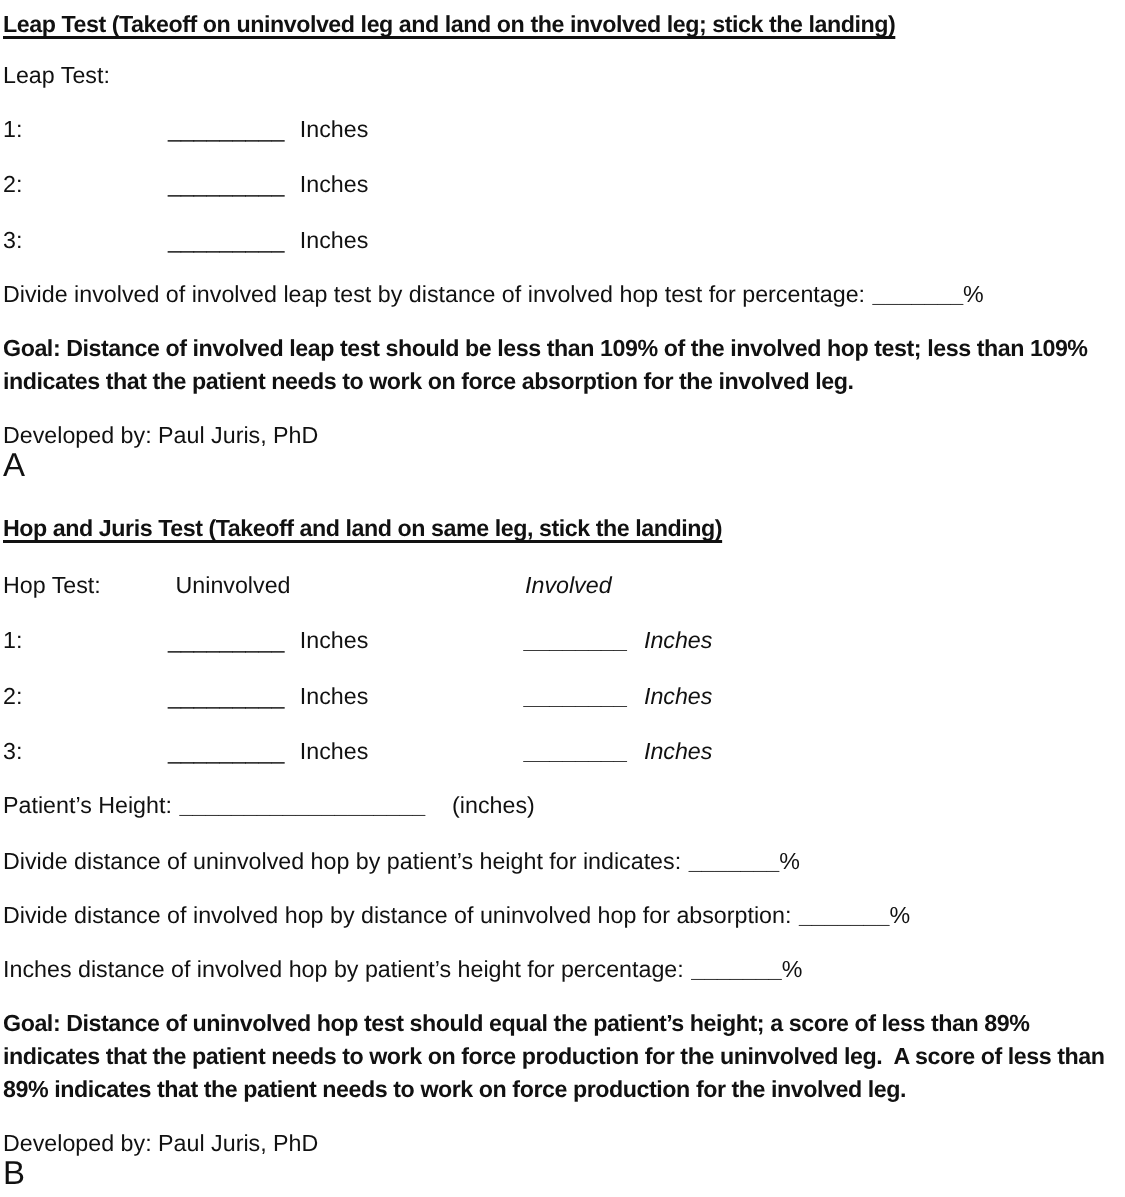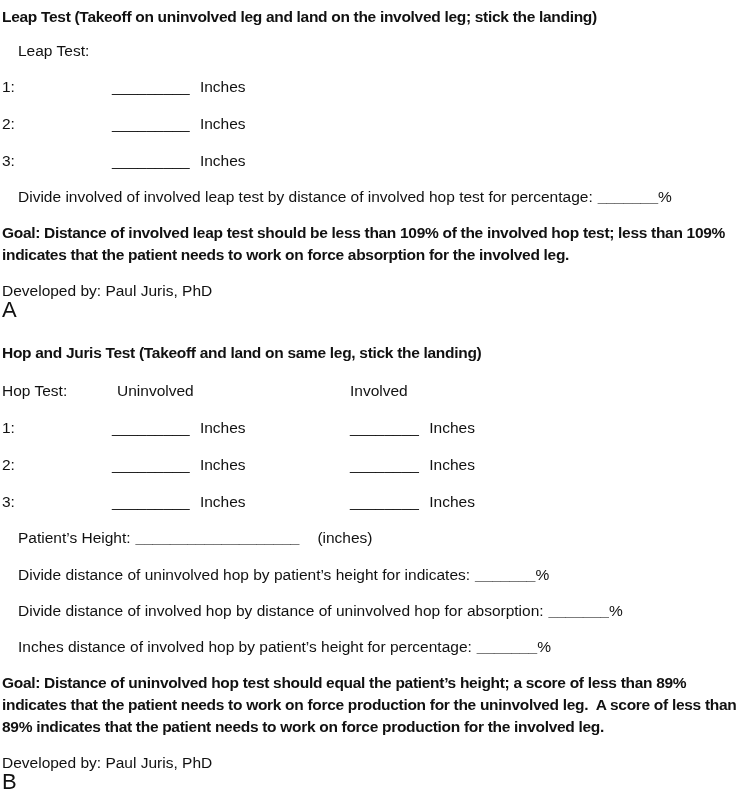--- a/index.html
+++ b/index.html
@@ -11,36 +11,37 @@
     font-family: "Liberation Sans", sans-serif;
     font-size: 15.5px;
     overflow: hidden;
   }
   .doc { padding: 6px 2px 0 2px; width: 746px; }
 
   .heading {
     font-weight: bold;
     font-size: 15.5px;
     letter-spacing: -0.3px;
+    text-decoration: underline;
     text-decoration-thickness: 2px;
     text-underline-offset: 3px;
     line-height: 22px;
     margin: 0 0 12px 0;
   }
   .heading-b { margin-bottom: 16px; }
 
-  .line { line-height: 22px; margin: 0 0 15px 16px; white-space: nowrap; }
+  .line { line-height: 22px; margin: 0 0 15px 0; white-space: nowrap; }
   .line.tight { margin-bottom: 14px; }
 
   .row { position: relative; height: 22px; line-height: 22px; margin: 0 0 15px 0; }
   .row.tight { margin-bottom: 14px; }
   .row .num  { position: absolute; left: 0; }
   .row .c1   { position: absolute; left: 110px; white-space: nowrap; }
   .row .c1h  { position: absolute; left: 115px; white-space: nowrap; }
-  .row .c2   { position: absolute; left: 348px; white-space: nowrap; }
+  .row .c2   { position: absolute; left: 348px; white-space: nowrap; font-style: italic; }
   .unit { margin-left: 6px; }
 
   .blank { letter-spacing: 0; }
   .gap { margin-left: 5px; font-weight: bold; }
   .paren-gap { margin-left: 18px; text-align: center; }
 
   .goal {
     font-weight: bold;
     letter-spacing: -0.3px;
     line-height: 22px;

